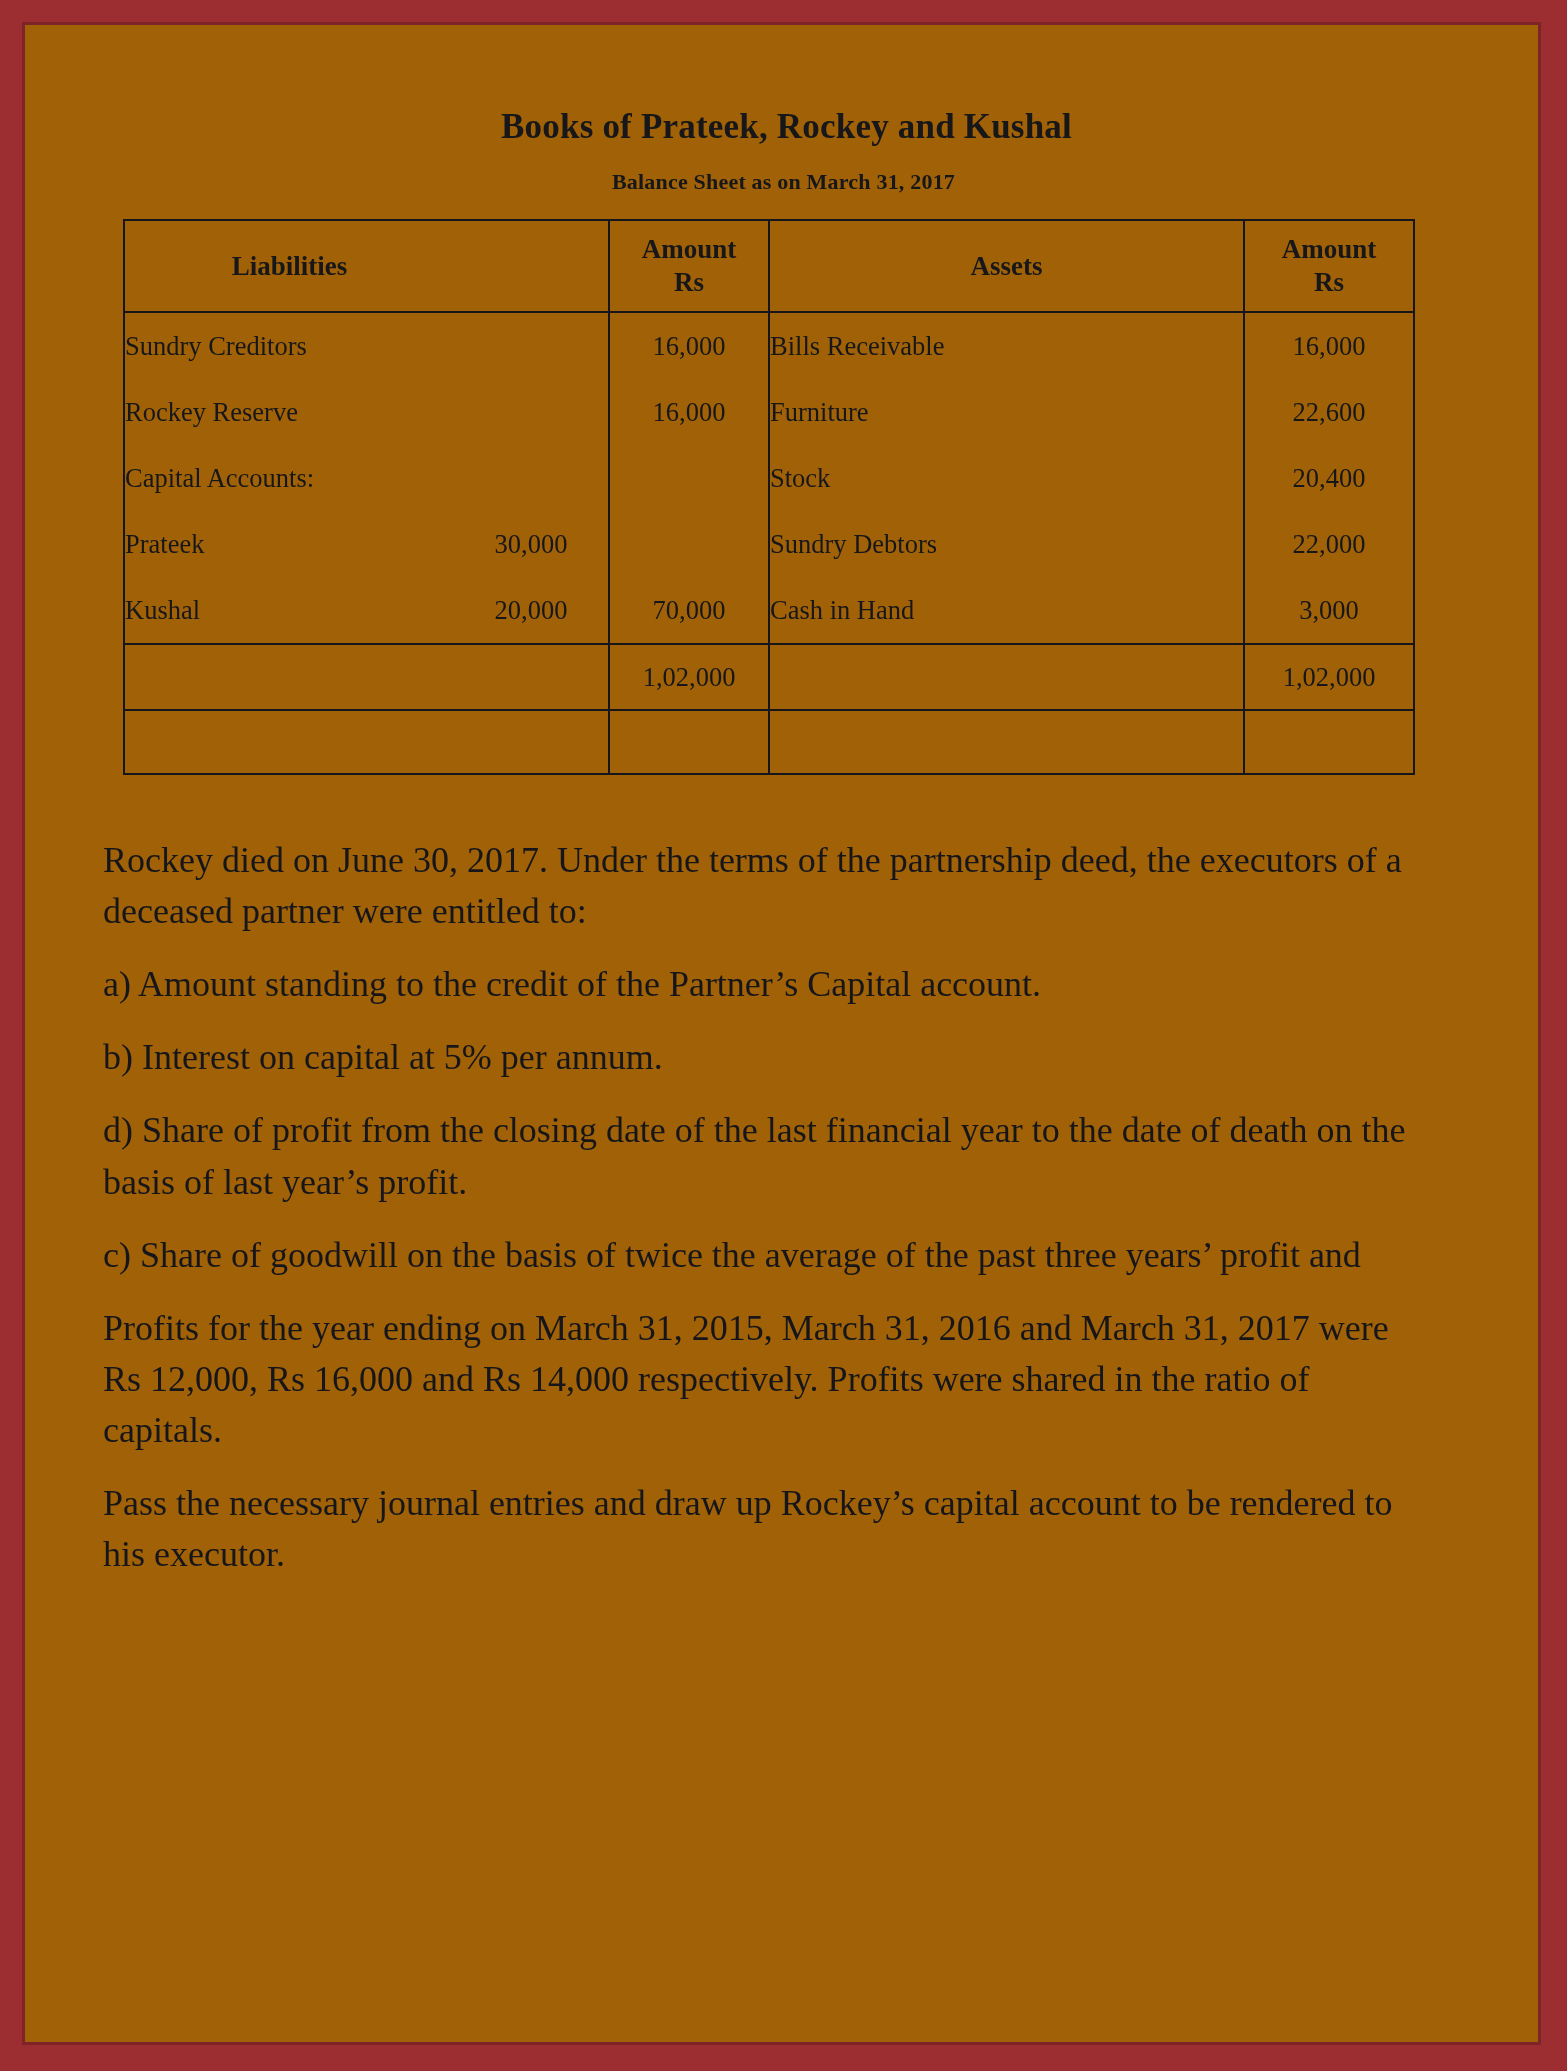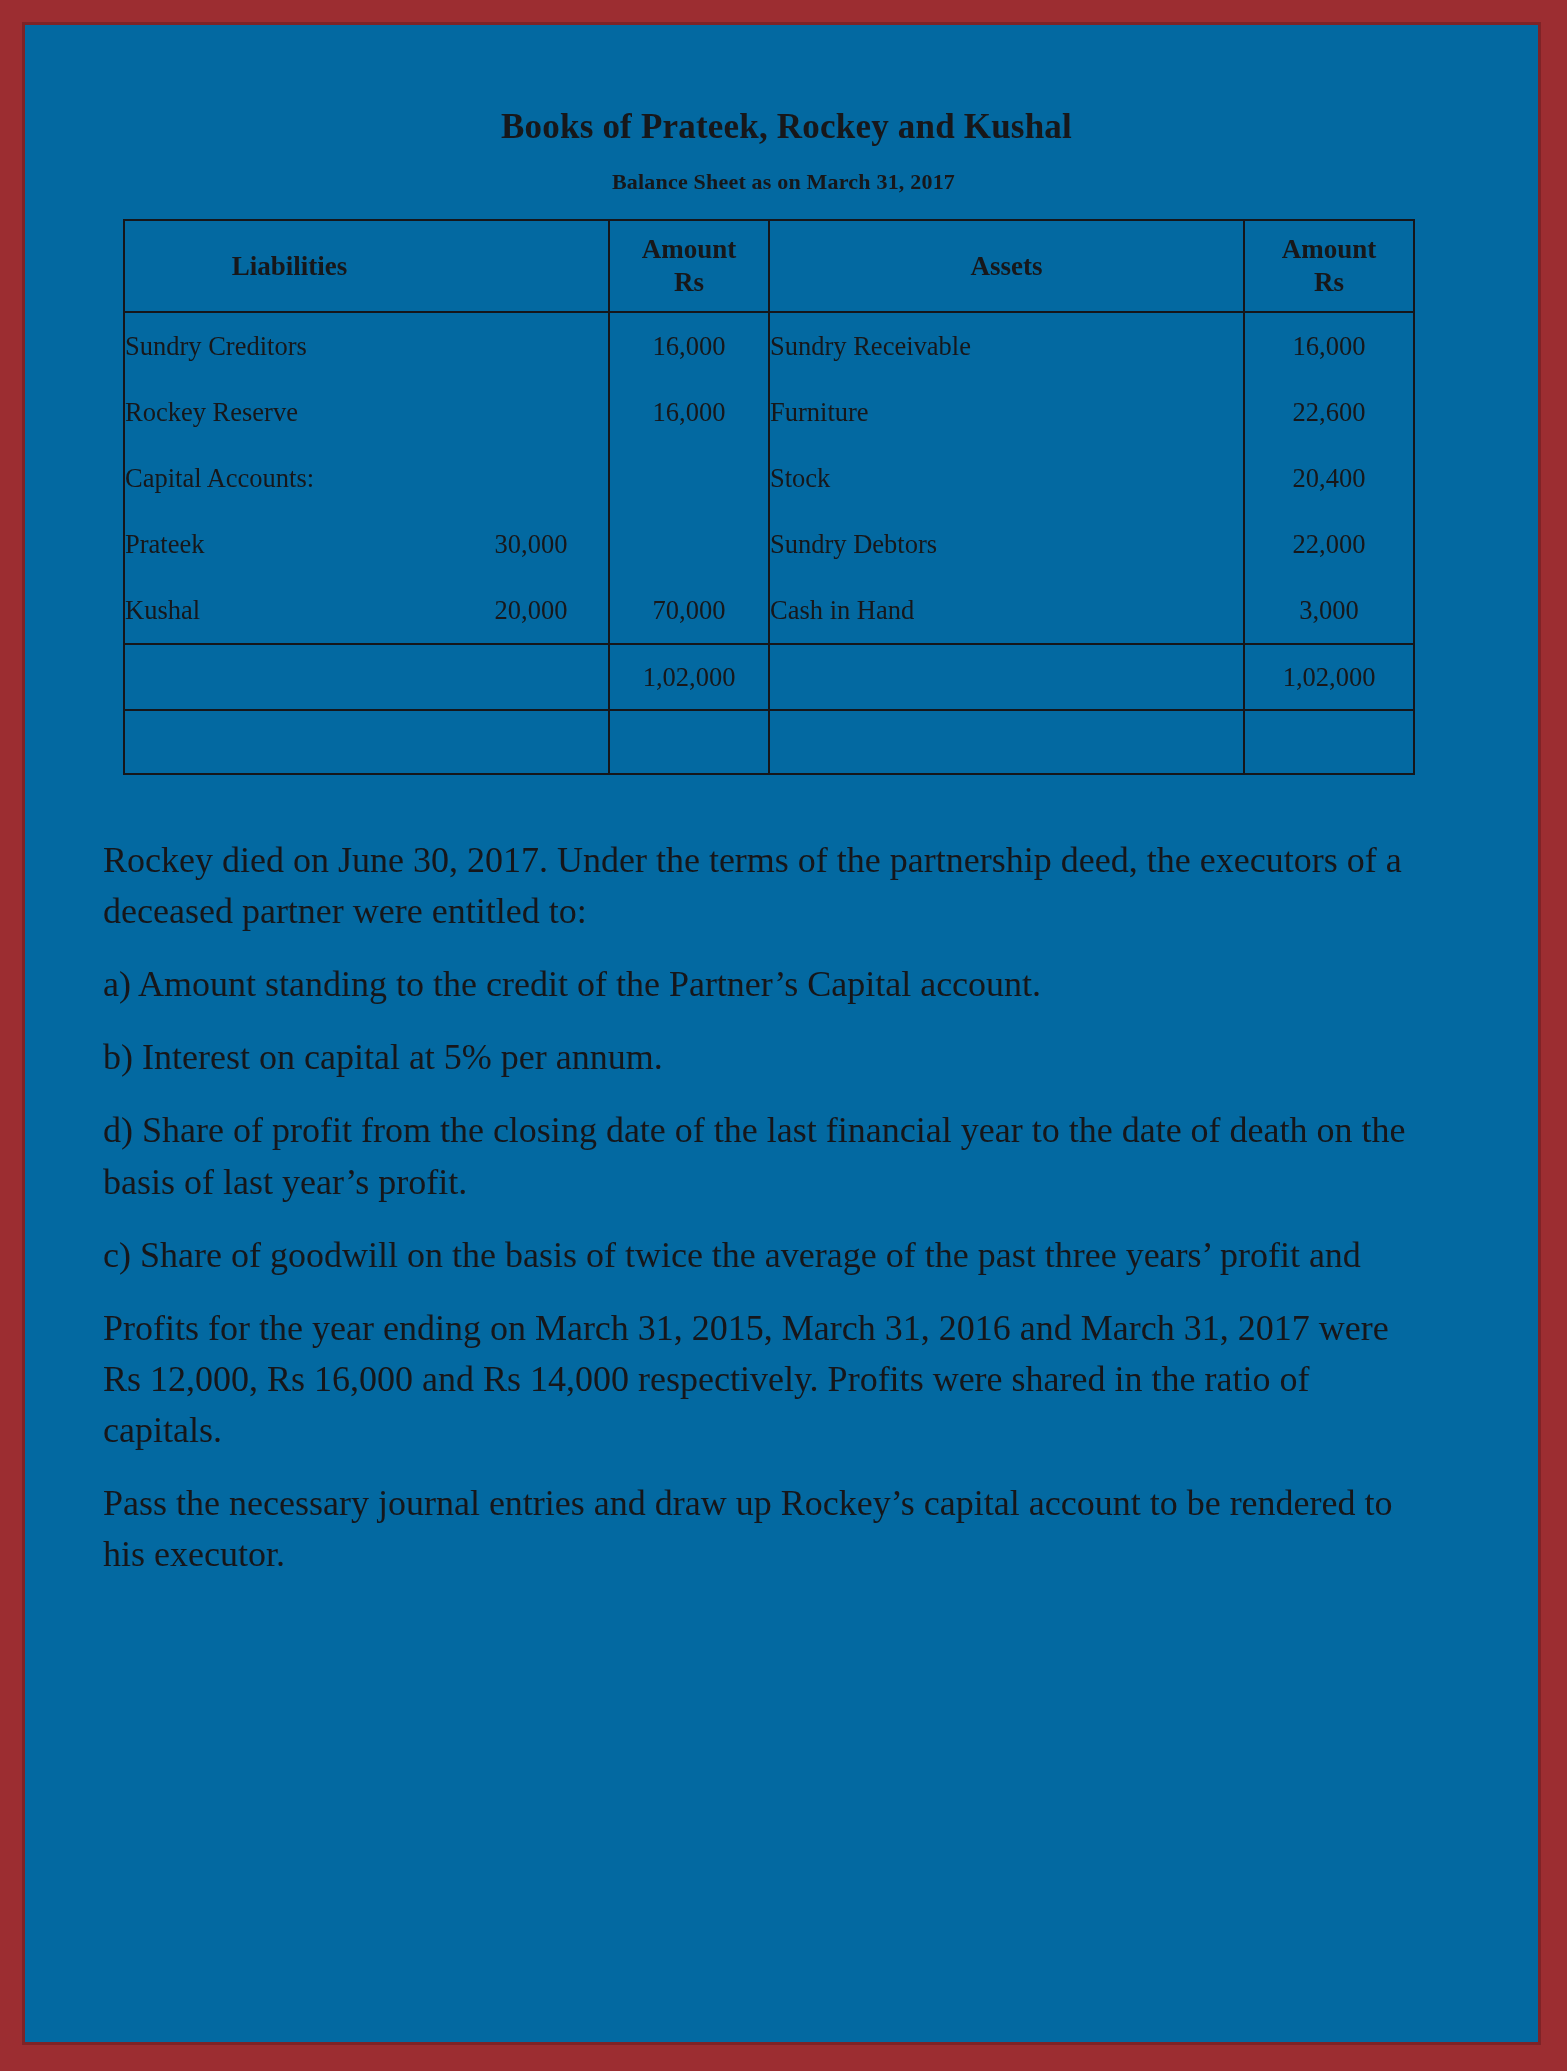--- a/index.html
+++ b/index.html
@@ -27,21 +27,21 @@
     width: 100%;
     height: 100%;
     box-sizing: border-box;
     border: 3px solid #7e2327;
     background: #fdfdf8;
     position: relative;
   }
   .page {
     position: absolute;
     left: 0; top: 0; right: 0; bottom: 0;
-    background: #0369a1;
+    background: #a16207;
     padding: 70px 78px 19px 78px;
     box-sizing: border-box;
   }
 
   
   .doc-title, .doc-subtitle {
     text-align: center;
     font-weight: bold;
     color: #17171a;
     letter-spacing: 0.2px;
@@ -178,21 +178,21 @@
                 <span>Rs</span>
               </th>
             </tr>
           </thead>
 
           <tbody>
             <tr>
               <td class="rowcell lbl no-right">Sundry Creditors</td>
               <td class="rowcell num no-left no-right"></td>
               <td class="rowcell num">16,000</td>
-              <td class="rowcell lbl">Sundry Receivable</td>
+              <td class="rowcell lbl">Bills Receivable</td>
               <td class="rowcell num">16,000</td>
             </tr>
             <tr>
               <td class="rowcell lbl no-right">Rockey Reserve</td>
               <td class="rowcell num no-left no-right"></td>
               <td class="rowcell num">16,000</td>
               <td class="rowcell lbl">Furniture</td>
               <td class="rowcell num">22,600</td>
             </tr>
             <tr>

